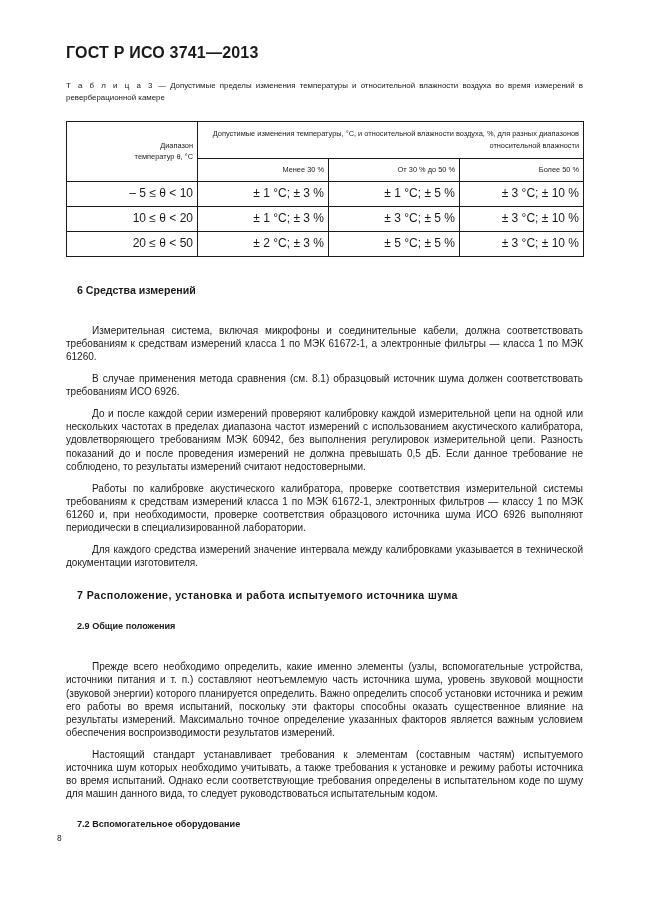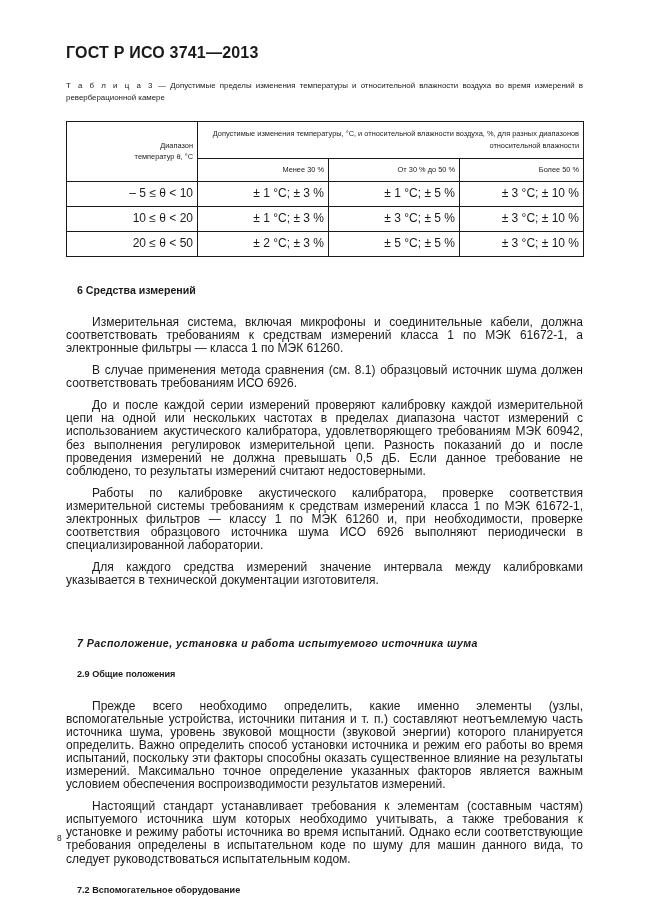--- a/index.html
+++ b/index.html
@@ -85,37 +85,36 @@
 
   
   h2.sec {
     font-size: 10.6px;
     font-weight: bold;
     margin: 26px 0 0 11px;
     line-height: 14px;
   }
   h2.sec.wide {
     letter-spacing: 0.45px;
-    margin-top: 48px;
-    font-style: italic;
+    margin-top: 19px;
   }
   h3.sub {
     font-size: 9.1px;
     font-weight: bold;
     margin: 18px 0 0 11px;
     line-height: 13px;
   }
 
   
   p.body {
-    font-size: 12px;
+    font-size: 10px;
     line-height: 13.1px;
     text-align: justify;
     text-indent: 26px;
-    margin: 19px 0 0 0;
+    margin: 27px 0 0 0;
     hyphens: manual;
   }
   p.body.tight { margin-top: 9px; }
 
   
   .folio {
     position: absolute;
     left: 57px;
     top: 833px;
     font-size: 8.3px;

